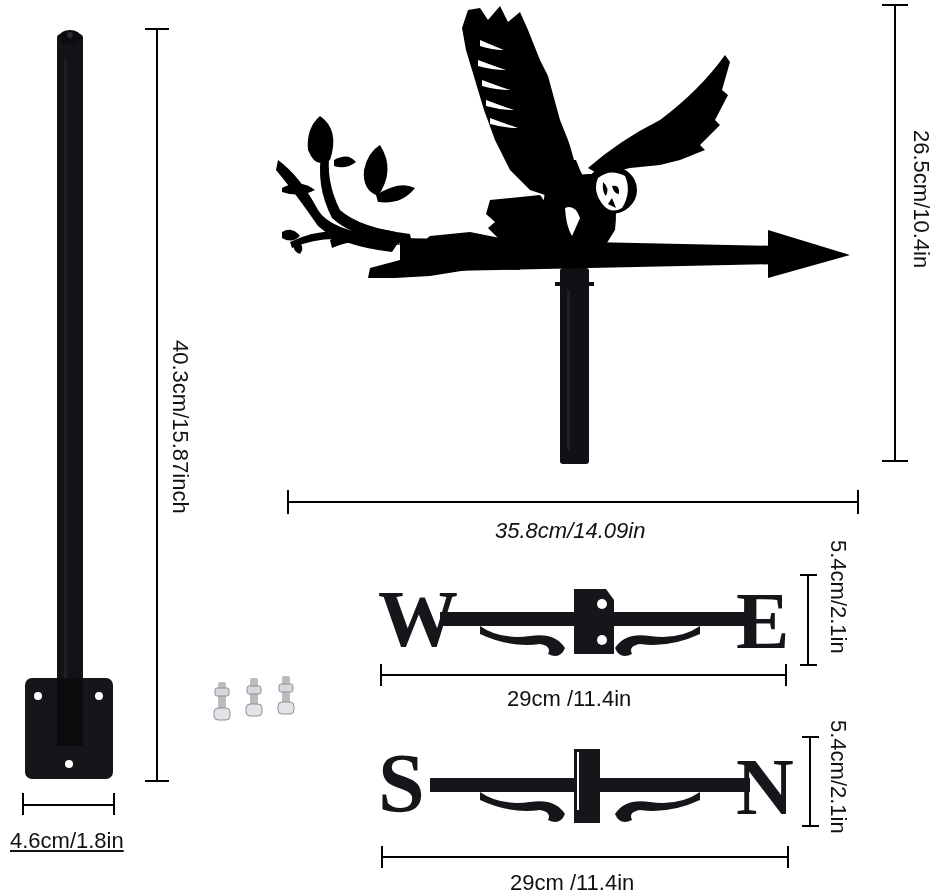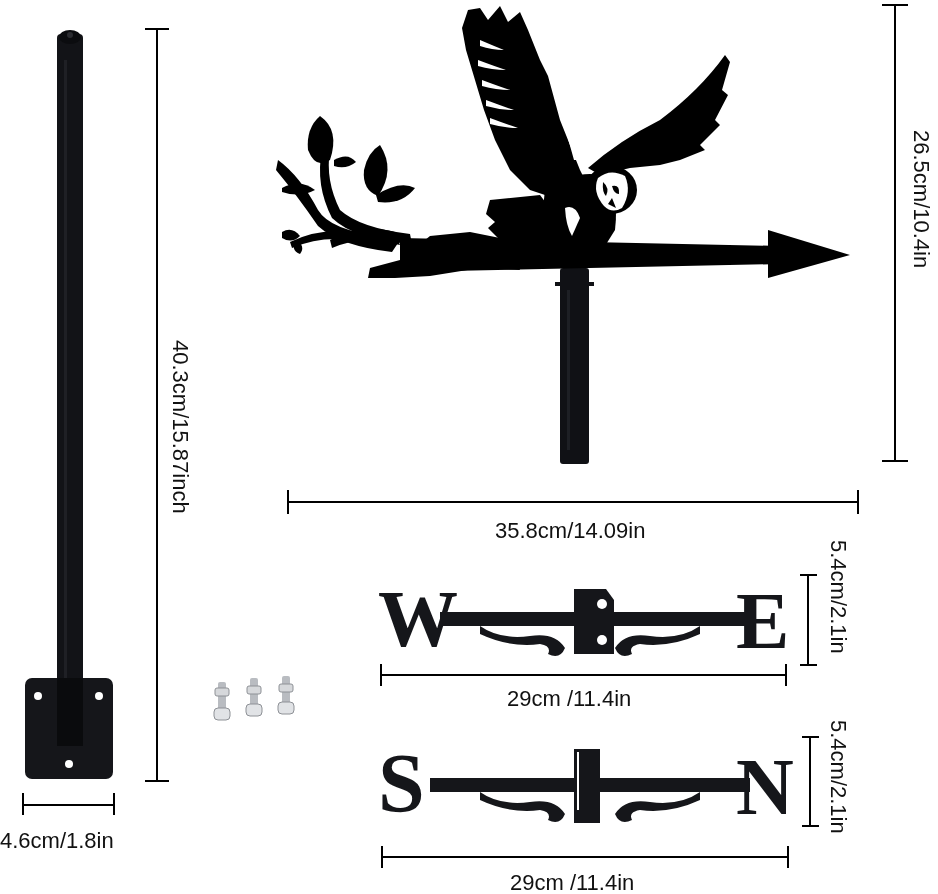--- a/index.html
+++ b/index.html
@@ -168,22 +168,22 @@
     <line x1="788" y1="846" x2="788" y2="868"></line>
   </g>
   <g stroke="#000" stroke-width="2">
     <line x1="810" y1="737" x2="810" y2="826"></line>
     <line x1="802" y1="737" x2="819" y2="737"></line>
     <line x1="802" y1="826" x2="819" y2="826"></line>
   </g>
 </svg>
 
 <div class="dim-text vtext" style="left:191px; top:340px;">40.3cm/15.87inch</div>
-<div class="dim-text" style="left:0; top:830px;">4.6cm/1.8in</div>
+<div class="dim-text" style="left:10px; top:830px;text-decoration:underline;">4.6cm/1.8in</div>
 
 <div class="dim-text vtext" style="left:932px; top:130px;">26.5cm/10.4in</div>
-<div class="dim-text" style="left:495px; top:520px;">35.8cm/14.09in</div>
+<div class="dim-text" style="left:495px; top:520px;font-style:italic;">35.8cm/14.09in</div>
 
 <div class="dim-text" style="left:507px; top:688px;">29cm /11.4in</div>
 <div class="dim-text vtext" style="left:849px; top:540px;">5.4cm/2.1in</div>
 
 <div class="dim-text" style="left:510px; top:872px;">29cm /11.4in</div>
 <div class="dim-text vtext" style="left:849px; top:720px;">5.4cm/2.1in</div>
 
 </body></html>

